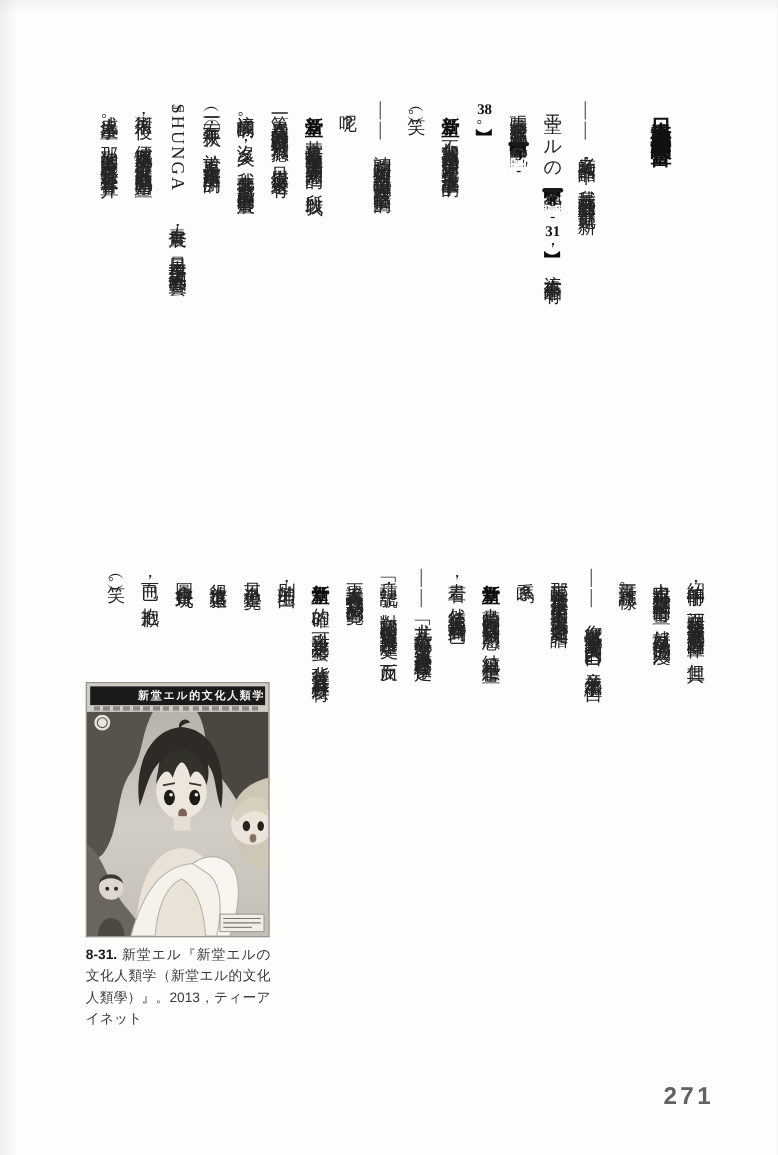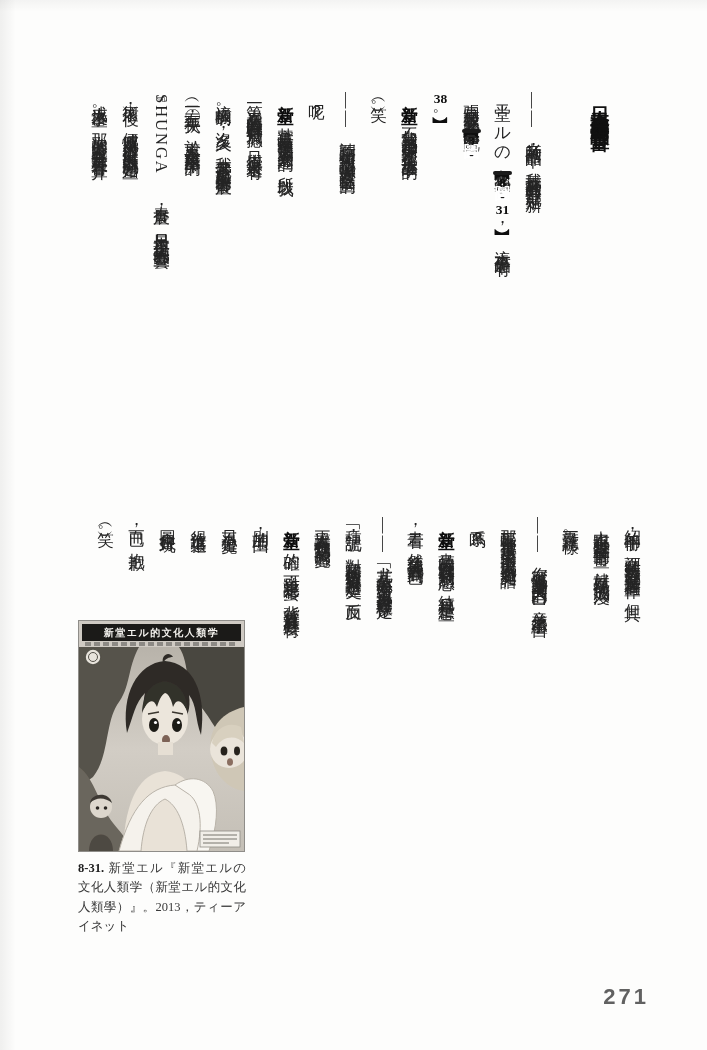--- a/index.html
+++ b/index.html
@@ -40,31 +40,31 @@
   }
   
   .figure{position:absolute;left:78px;top:620px;width:167px;margin:0;}
   .cover{
     width:165px;height:230px;border:1px solid #8f8d89;background:#cfcac3;
     position:relative;overflow:hidden;
   }
   .banner{
     position:absolute;top:3px;left:3px;right:3px;height:17px;background:#1b1a18;
     color:#f4f2ee;font-family:"Liberation Sans",sans-serif;font-weight:bold;
-    font-size:10px;letter-spacing:1.5px;text-align:center;line-height:17px;
+    font-size:10px;letter-spacing:1.5px;text-align:right;line-height:17px;
     white-space:nowrap;overflow:hidden;
   }
   .banner-sub{
     position:absolute;top:21px;left:6px;right:6px;height:4px;
     background:repeating-linear-gradient(to right,#8d8a85 0 6px,transparent 6px 9px);
   }
   .cover-art{position:absolute;top:26px;left:0;width:165px;height:204px;}
   .caption{
     margin-top:7px;width:168px;font-size:12.5px;line-height:1.55;color:#3a3a3a;
-    font-family:Liberation Serif, serif;text-align:justify;
+    font-family:Liberation Sans, sans-serif;text-align:justify;
   }
   .caption b{color:#1c1c1c;}
   
   .pageno{
     position:absolute;top:984px;right:58px;
     font-family:"Liberation Sans",sans-serif;font-weight:bold;
     font-size:22px;letter-spacing:3px;color:#616161;
   }
 </style>
 </head>

